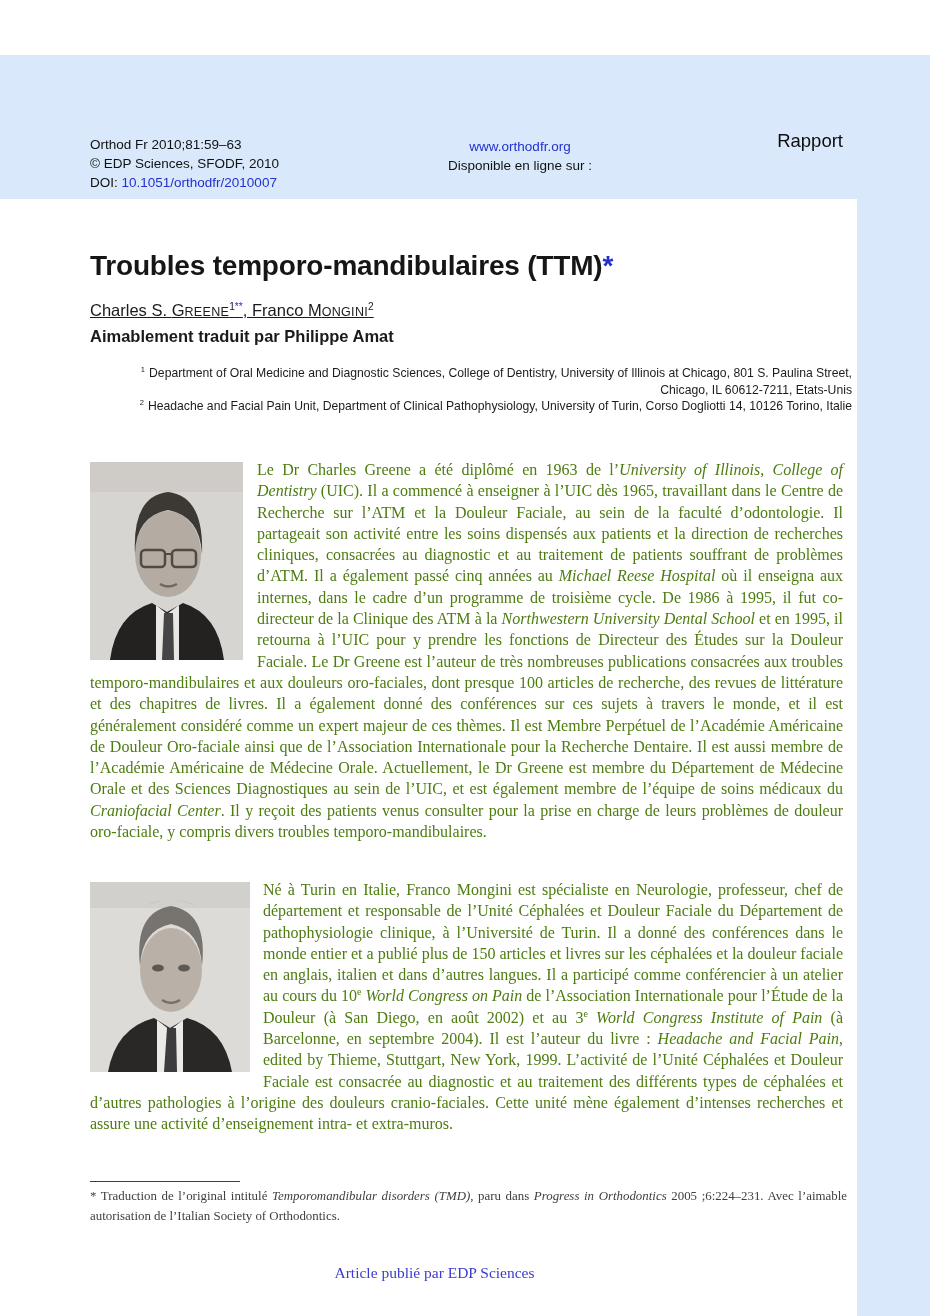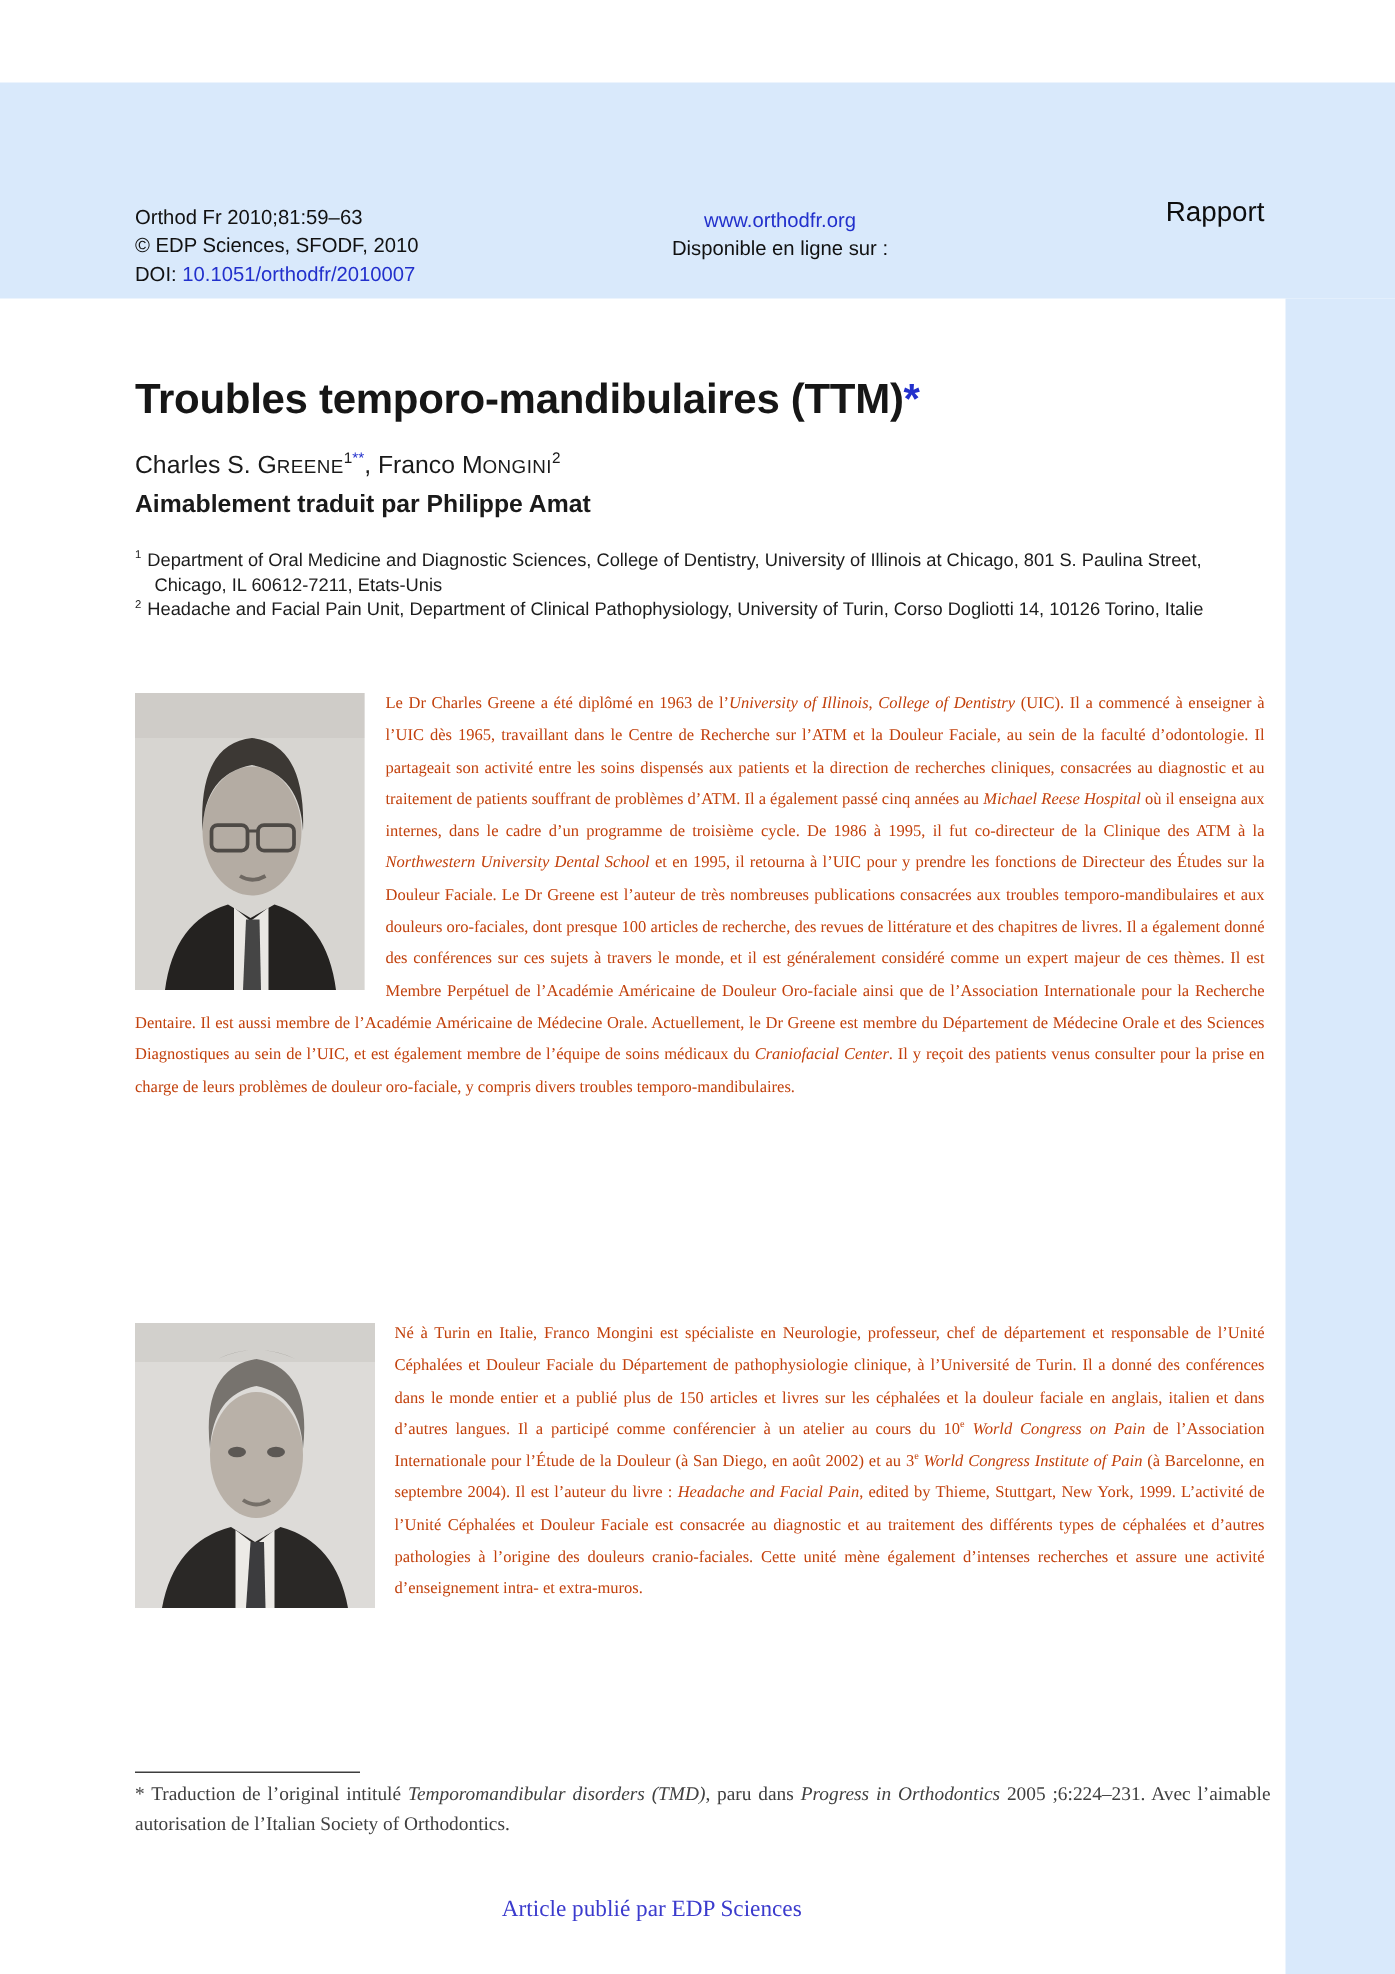--- a/index.html
+++ b/index.html
@@ -12,35 +12,35 @@
   .right-strip { position:absolute; left:857px; top:199px; width:73px; height:1117px; background:#d9e9fb; }
 
   
   .pub-block { position:absolute; left:90px; top:135px; font-size:13.5px; line-height:19px; }
   .online-block { position:absolute; left:380px; top:137px; width:280px; text-align:center; font-size:13.5px; line-height:19px; }
   .report-badge { position:absolute; left:640px; top:130px; width:203px; text-align:right; font-size:18.5px; font-weight:normal; color:#0d0d0d; }
   a, .lnk { color:#2230cc; text-decoration:none; cursor:pointer; }
 
   
   .title { position:absolute; left:90px; top:250px; font-size:28px; letter-spacing:-0.2px; color:#161616; }
-  .authors { position:absolute; left:90px; top:301px; font-size:16.5px; color:#1a1a1a; }
+  .authors { position:absolute; left:90px; top:301px; font-size:16.5px; color:#1a1a1a;text-decoration:underline; }
   .credit { position:absolute; left:90px; top:327px; font-size:16.5px; color:#1a1a1a;font-weight:bold; }
   .sc-rest { font-size:0.76em; letter-spacing:0.3px; }
   sup { font-size:0.62em; vertical-align:super; line-height:0; }
 
   
   .affils { position:absolute; left:90px; top:365px; width:762px; font-size:12.2px; line-height:16.5px; color:#1c1c1c; }
-  .affil { padding-left:13px; text-indent:-13px; }
+  .affil { padding-left:13px; text-indent:-13px;text-align:right; }
   .affil sup { margin-right:4px; }
 
   
   .bio {
     position:absolute; left:90px; width:753px;
-    font-family:"Liberation Serif", serif; font-size:11px; line-height:21.3px;
-    text-align:justify; color:#c2410c;
+    font-family:"Liberation Serif", serif; font-size:16px; line-height:21.3px;
+    text-align:justify; color:#4d7c0f;
   }
   .bio-1 { top:459px; }
   .bio-2 { top:879px; }
   .photo { float:left; background:#d8d6d2; }
   .photo-1 { width:153px; height:198px; margin:3px 14px 5px 0; }
   .photo-2 { width:160px; height:190px; margin:3px 13px 5px 0; }
   .photo svg { display:block; width:100%; height:100%; }
   .it { font-style:italic; }
 
   

